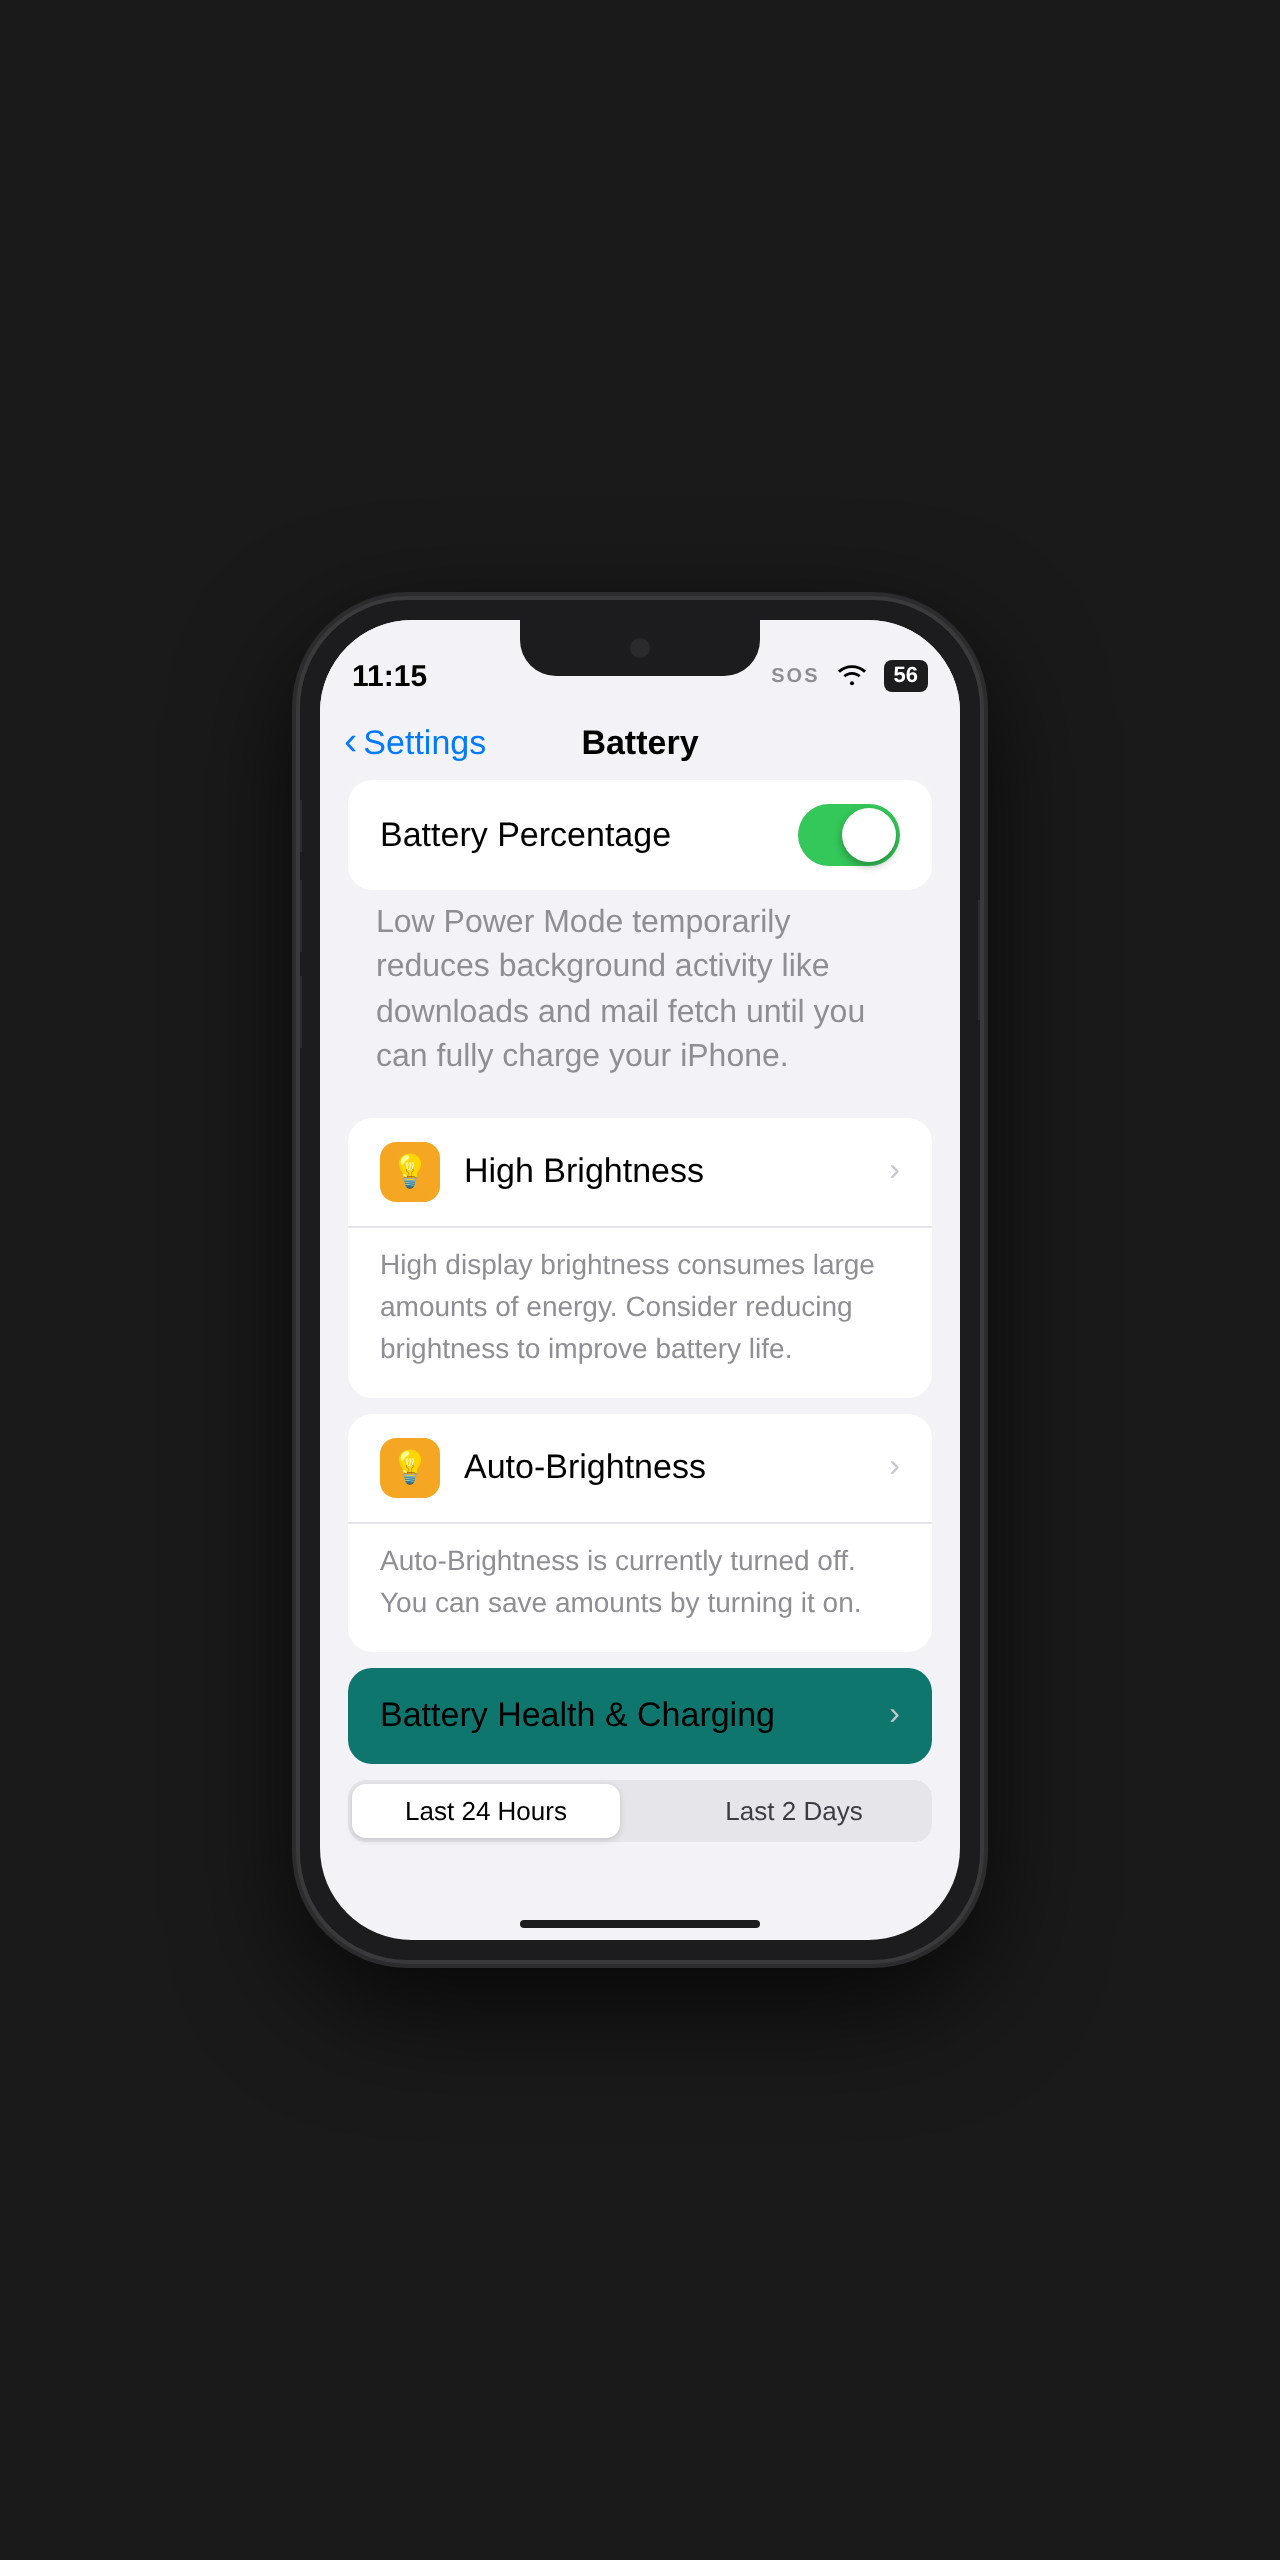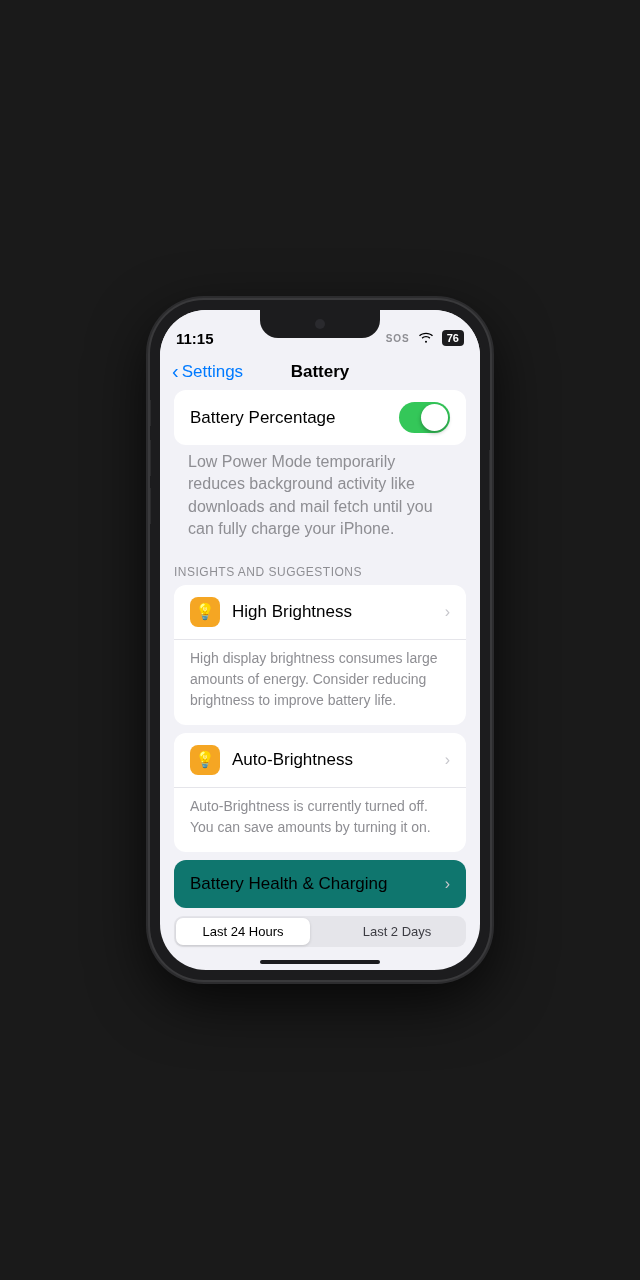--- a/index.html
+++ b/index.html
@@ -411,21 +411,21 @@
     <div class="status-bar">
       <span class="status-time">11:15</span>
       <div class="status-icons">
         <span class="sos-text">SOS</span>
         <svg class="wifi-icon" viewBox="0 0 24 16" fill="none">
           <path d="M12 12a1.5 1.5 0 110 3 1.5 1.5 0 010-3z" fill="#000"></path>
           <path d="M7 9c1.3-1.3 3-2 5-2s3.7.7 5 2l1.5-1.5C16.8 6.2 14.5 5 12 5S7.2 6.2 5.5 7.5L7 9z" fill="#000"></path>
           <path d="M3 5.5C5.3 3.2 8.5 2 12 2s6.7 1.2 9 3.5L22.5 4C19.8 1.5 16 0 12 0S4.2 1.5 1.5 4L3 5.5z" fill="#000"></path>
         </svg>
         <div class="battery-status">
-          <span>76</span>
+          <span>56</span>
         </div>
       </div>
     </div>
 
     <div class="scroll-content">
 
       <div class="nav-bar">
         <div class="back-button">
           <span class="back-chevron">‹</span>
           <span>Settings</span>
@@ -438,21 +438,20 @@
           <div class="row">
             <span class="row-label">Battery Percentage</span>
             <div class="toggle on">
               <div class="toggle-thumb"></div>
             </div>
           </div>
         </div>
         <div class="helper-text">Low Power Mode temporarily reduces background activity like downloads and mail fetch until you can fully charge your iPhone.</div>
       </div>
 
-      <div class="section-header">INSIGHTS AND SUGGESTIONS</div>
 
       <div class="insight-card">
         <div class="insight-row">
           <div class="insight-icon">
             <span class="bulb-icon">💡</span>
           </div>
           <span class="insight-title">High Brightness</span>
           <span class="chevron-right">›</span>
         </div>
         <div class="insight-desc">High display brightness consumes large amounts of energy. Consider reducing brightness to improve battery life.</div>

